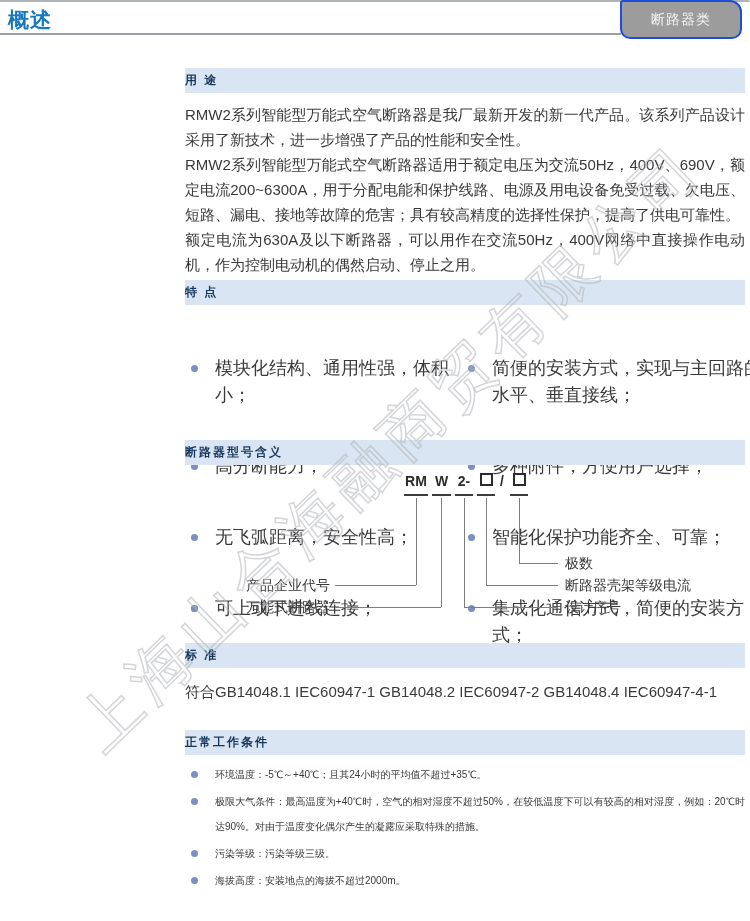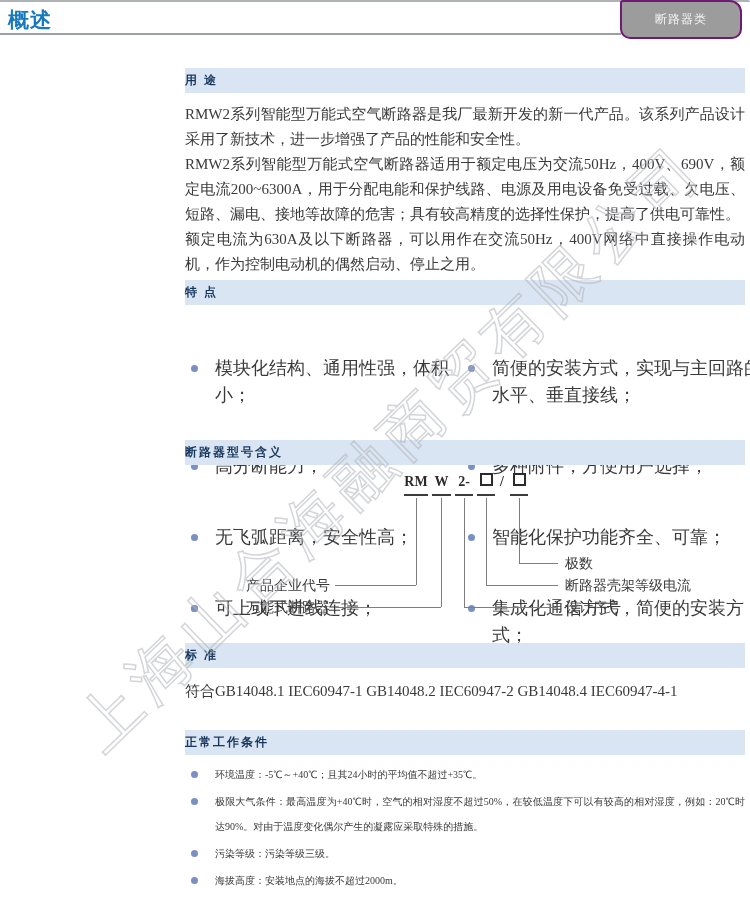--- a/index.html
+++ b/index.html
@@ -1,30 +1,30 @@
 <!DOCTYPE html>
 <html><head>
 <meta charset="utf-8">
 <style>
   * { margin:0; padding:0; box-sizing:border-box; }
   html,body { background:#ffffff; }
   .page {
     position:relative; width:750px; height:921px; background:#ffffff;
-    font-family:Liberation Serif, serif;
+    font-family:Liberation Sans, sans-serif;
     color:#3a3a3a; overflow:hidden;
   }
 
   
   .top-line { position:absolute; left:0; top:0; width:750px; height:2px; background:#aeb3b6; border-radius:0 4px 0 0; }
   .page-title { position:absolute; left:8px; top:6px; font-size:21px; font-weight:bold; color:#1678be; letter-spacing:1px; }
   .header-rule { position:absolute; left:0; top:33px; width:621px; height:2px; background:#9aa0a4; }
   .category-badge {
     position:absolute; left:620px; top:0; width:122px; height:39px;
-    background:#9c9c9c; border:2px solid #701a75; border-radius:3px 12px 10px 10px;
-    color:#f4f4f4; font-size:12px; text-align:center; line-height:35px; letter-spacing:1px;
+    background:#9c9c9c; border:2px solid #1d4ed8; border-radius:3px 12px 10px 10px;
+    color:#f4f4f4; font-size:14px; text-align:center; line-height:35px; letter-spacing:1px;
   }
 
   
   .watermark {
     position:absolute; left:-75px; top:405px; width:930px; z-index:6;
     transform:rotate(-44deg); transform-origin:center; pointer-events:none;
     font-size:62px; letter-spacing:8px; white-space:nowrap; text-align:center;
     color:rgba(255,255,255,0.06);
     -webkit-text-stroke:1.5px rgba(175,178,184,0.55);
   }

